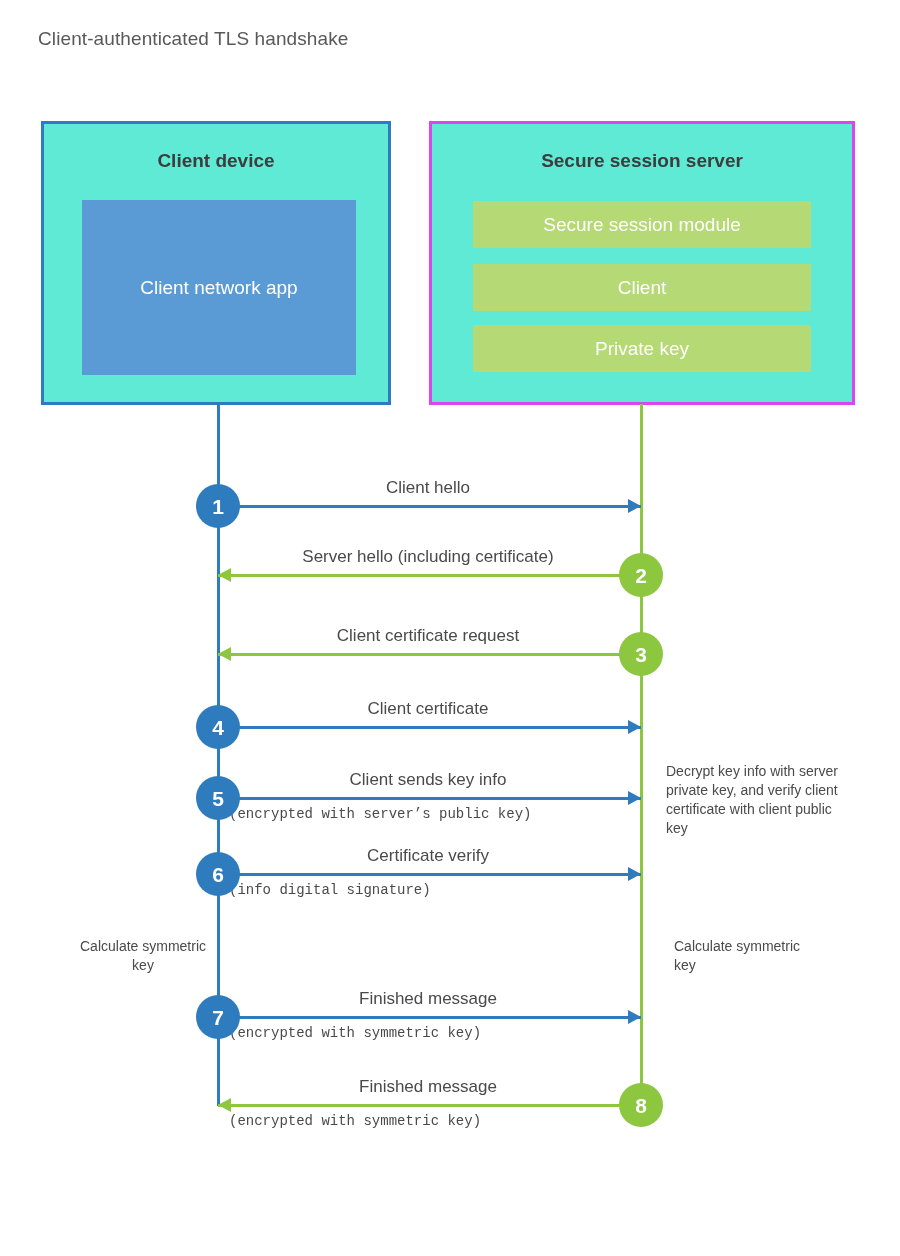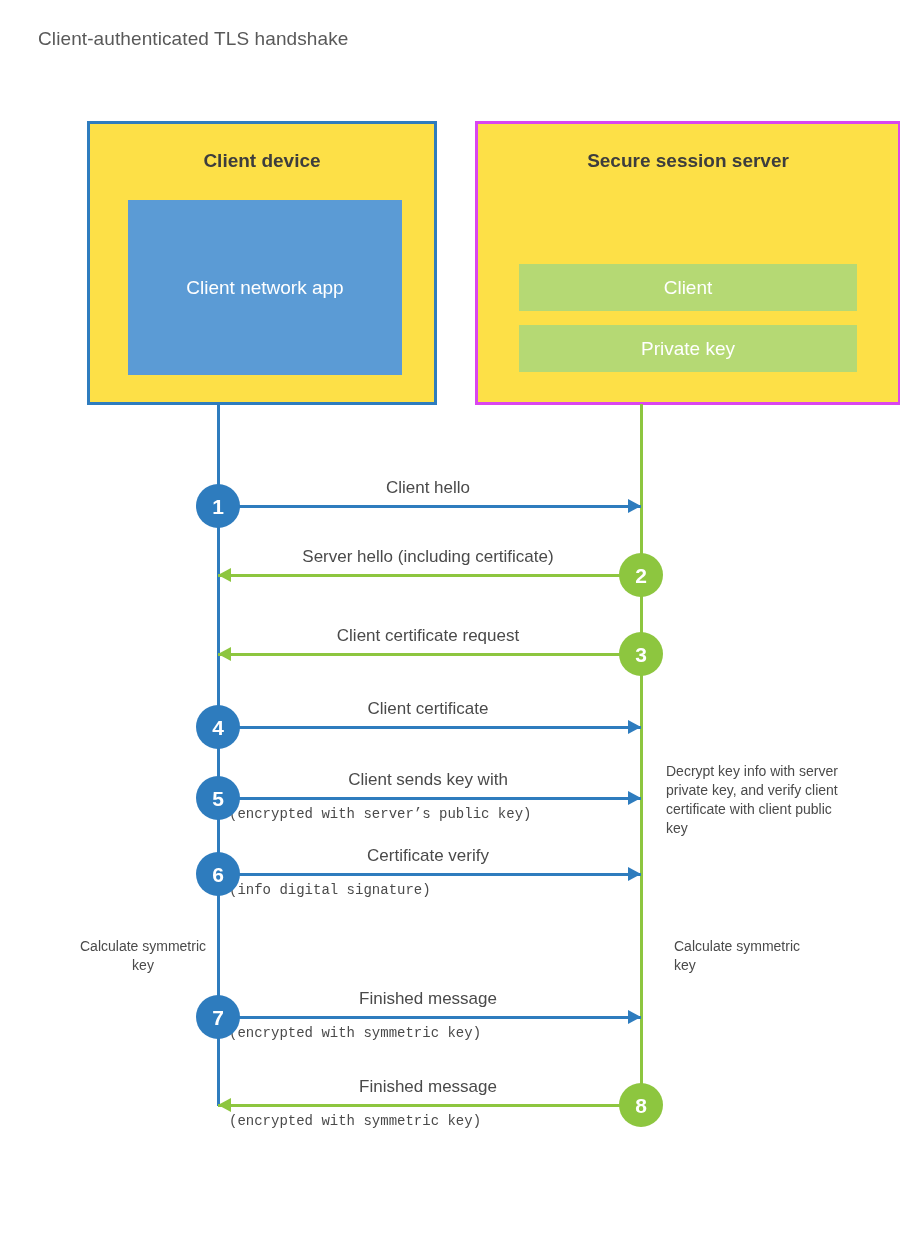--- a/index.html
+++ b/index.html
@@ -29,22 +29,21 @@
     font-weight: 400;
     color: #595959;
     letter-spacing: 0.1px;
     white-space: nowrap;
   }
 
   
   .actor-box {
     position: absolute;
     box-sizing: border-box;
-    background: #fde047;
-    margin-left: 46px;
+    background: #5eead4;
   }
   #client-box {
     left: 41px;
     top: 121px;
     width: 350px;
     height: 284px;
     border: 3px solid #2E7CBE;
   }
   #server-box {
     left: 429px;
@@ -216,20 +215,21 @@
 
   <div id="page-title">Client-authenticated TLS handshake</div>
 
   <div class="actor-box" id="client-box">
     <div class="actor-title">Client device</div>
     <div id="client-app">Client network app</div>
   </div>
 
   <div class="actor-box" id="server-box">
     <div class="actor-title">Secure session server</div>
+    <div class="server-item" id="server-item-0">Secure session module</div>
     <div class="server-item" id="server-item-1">Client</div>
     <div class="server-item" id="server-item-2">Private key</div>
   </div>
 
   <div class="lifeline" id="lifeline-client"></div>
   <div class="lifeline" id="lifeline-server"></div>
 
   <div id="messages-layer">
       <div class="msg" style="top: 506px;">
         <div class="msg-line blue" style="left: 218px; width: 423px;"></div>
@@ -251,21 +251,21 @@
       </div>
       <div class="msg" style="top: 727px;">
         <div class="msg-line blue" style="left: 218px; width: 423px;"></div>
         <div class="arrow-head to-right blue" style="left: 628px;"></div>
         <div class="msg-label">Client certificate</div>
         <div class="step-circle blue" style="left: 196px; top: -22px;">4</div>
       </div>
       <div class="msg" style="top: 798px;">
         <div class="msg-line blue" style="left: 218px; width: 423px;"></div>
         <div class="arrow-head to-right blue" style="left: 628px;"></div>
-        <div class="msg-label">Client sends key with</div>
+        <div class="msg-label">Client sends key info</div>
         <div class="msg-sublabel">(encrypted with server’s public key)</div>
         <div class="step-circle blue" style="left: 196px; top: -22px;">5</div>
       </div>
       <div class="msg" style="top: 874px;">
         <div class="msg-line blue" style="left: 218px; width: 423px;"></div>
         <div class="arrow-head to-right blue" style="left: 628px;"></div>
         <div class="msg-label">Certificate verify</div>
         <div class="msg-sublabel">(info digital signature)</div>
         <div class="step-circle blue" style="left: 196px; top: -22px;">6</div>
       </div>

